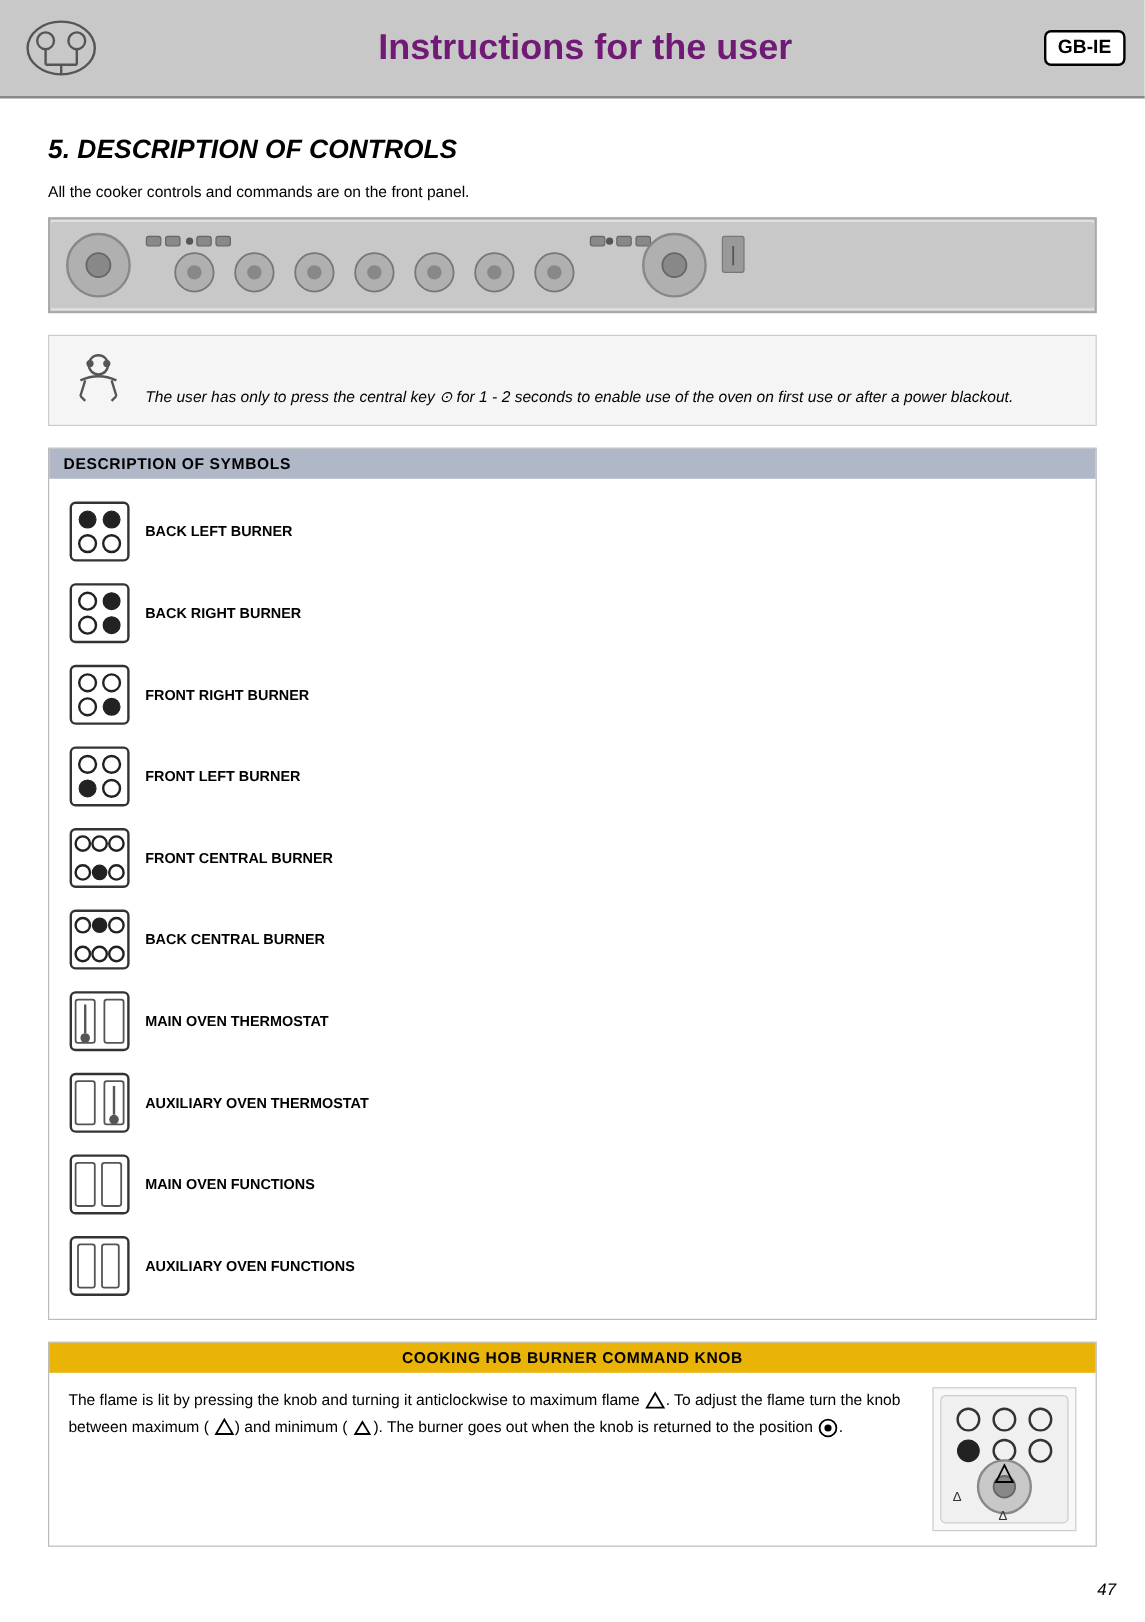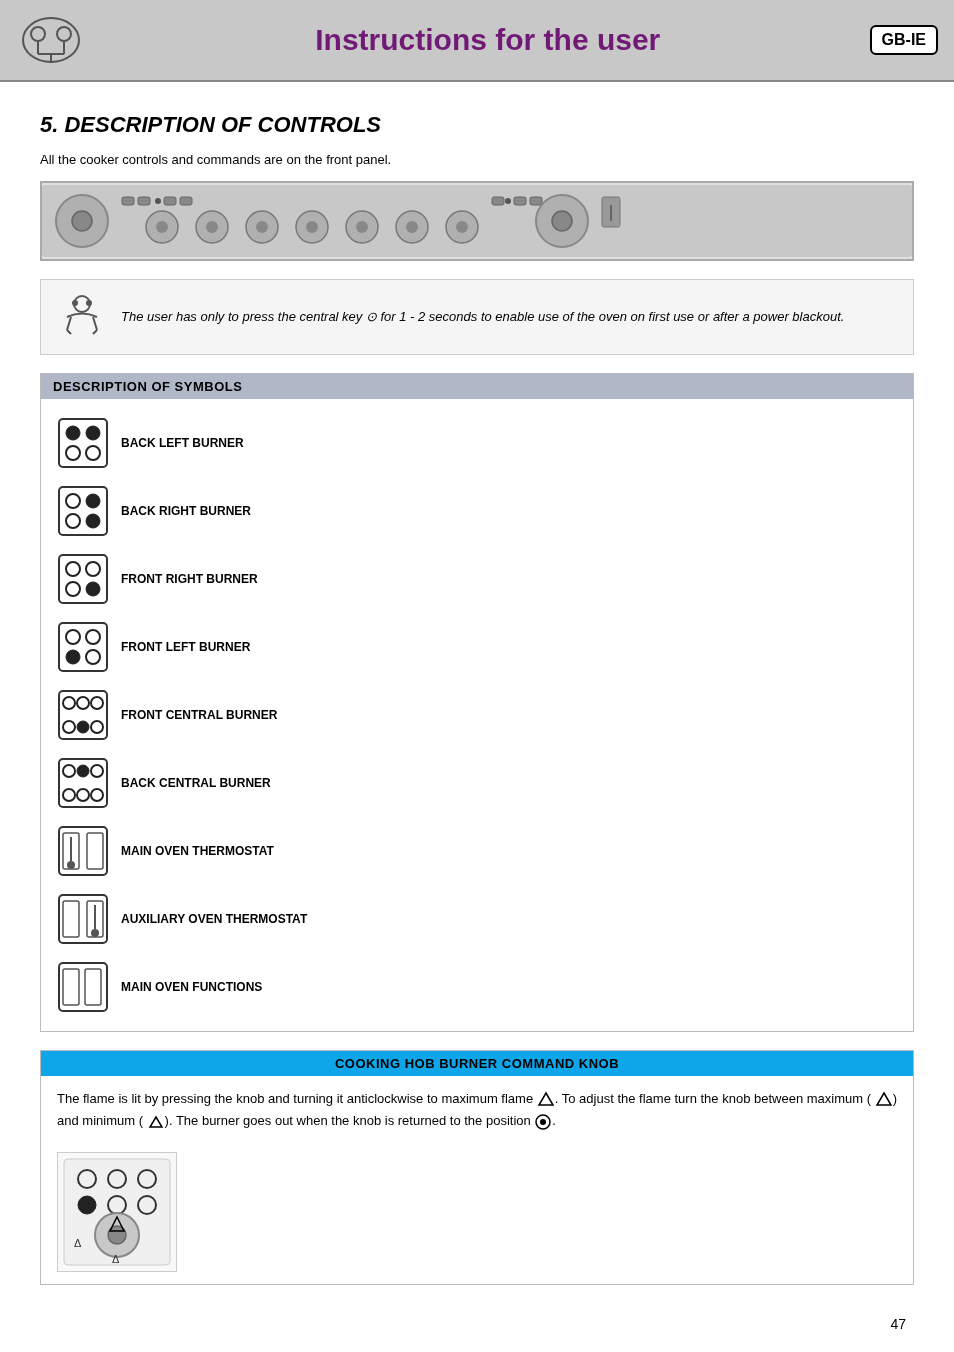--- a/index.html
+++ b/index.html
@@ -80,21 +80,21 @@
       justify-content: center;
       overflow: hidden;
       position: relative;
     }
 
     
     .note-box {
       border: 1px solid #ccc;
       background: #f5f5f5;
       display: flex;
-      align-items: center;
+      align-items: flex-end;
       padding: 12px 16px;
       gap: 14px;
       margin-bottom: 18px;
     }
     .note-icon {
       width: 50px;
       height: 50px;
       flex-shrink: 0;
     }
     .note-text {
@@ -132,32 +132,31 @@
       line-height: 1.4;
       text-transform: uppercase;
     }
 
     
     .hob-section {
       border: 1px solid #bbb;
       margin-bottom: 18px;
     }
     .hob-header {
-      background: #0ea5e9;
+      background: #eab308;
       padding: 5px 12px;
       font-weight: bold;
       font-size: 13px;
       letter-spacing: 0.5px;
       text-align: center;
     }
     .hob-content {
       display: flex;
       gap: 20px;
       padding: 12px 16px;
-      flex-direction: column;
     }
     .hob-text {
       font-size: 13px;
       line-height: 1.7;
       flex: 1;
     }
     .hob-diagram {
       width: 120px;
       height: 120px;
       flex-shrink: 0;
@@ -165,22 +164,23 @@
       background: #f8f8f8;
       display: flex;
       align-items: center;
       justify-content: center;
     }
 
     
     .page-number {
       position: absolute;
       bottom: 20px;
-      right: 48px;
+      right: 24px;
       font-size: 14px;
+      font-style: italic;
     }
 
     
     .burner-svg {
       width: 52px;
       height: 52px;
     }
 
     
     .thermo-svg {
@@ -382,20 +382,29 @@
       <div class="symbol-item">
         <svg class="func-svg" viewBox="0 0 52 52">
           <rect x="2" y="2" width="48" height="48" rx="4" fill="none" stroke="#333" stroke-width="2"></rect>
 
           <rect x="6" y="8" width="16" height="36" rx="2" fill="none" stroke="#555" stroke-width="1.5"></rect>
           <rect x="28" y="8" width="16" height="36" rx="2" fill="none" stroke="#555" stroke-width="1.5"></rect>
         </svg>
         <span class="symbol-label">MAIN OVEN FUNCTIONS</span>
       </div>
 
+      <div class="symbol-item">
+        <svg class="func-svg" viewBox="0 0 52 52">
+          <rect x="2" y="2" width="48" height="48" rx="4" fill="none" stroke="#333" stroke-width="2"></rect>
+
+          <rect x="8" y="8" width="14" height="36" rx="2" fill="none" stroke="#555" stroke-width="1.5"></rect>
+          <rect x="28" y="8" width="14" height="36" rx="2" fill="none" stroke="#555" stroke-width="1.5"></rect>
+        </svg>
+        <span class="symbol-label">AUXILIARY OVEN FUNCTIONS</span>
+      </div>
 
     </div>
   </div>
 
   <div class="hob-section">
     <div class="hob-header">COOKING HOB BURNER COMMAND KNOB</div>
     <div class="hob-content">
       <div class="hob-text">
         The flame is lit by pressing the knob and turning it anticlockwise to maximum flame 
         <svg width="18" height="18" viewBox="0 0 18 18" style="vertical-align:middle;">

